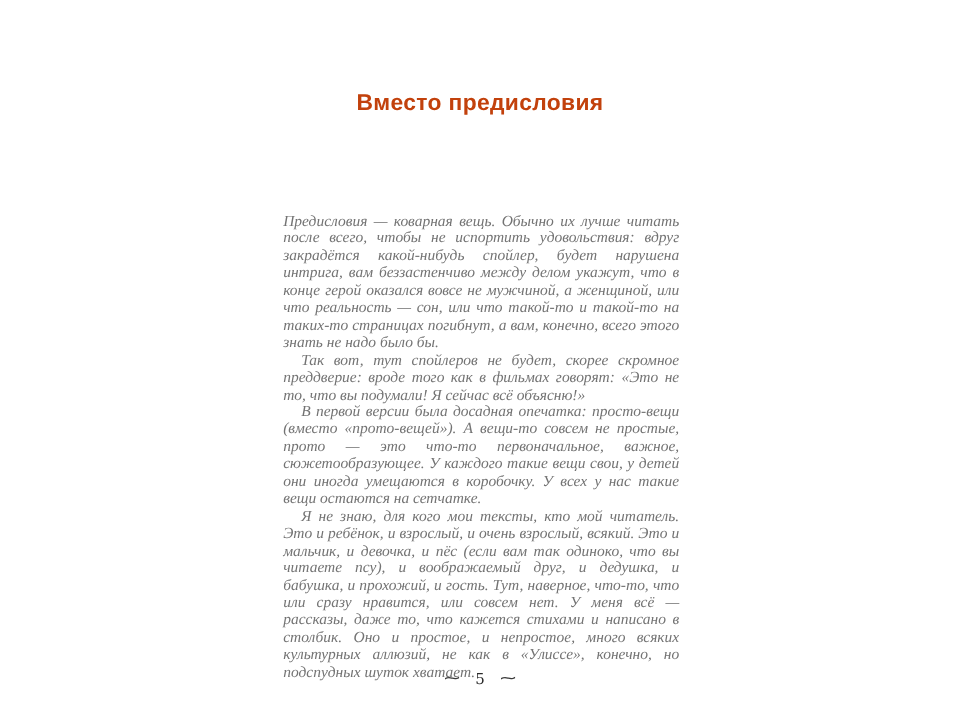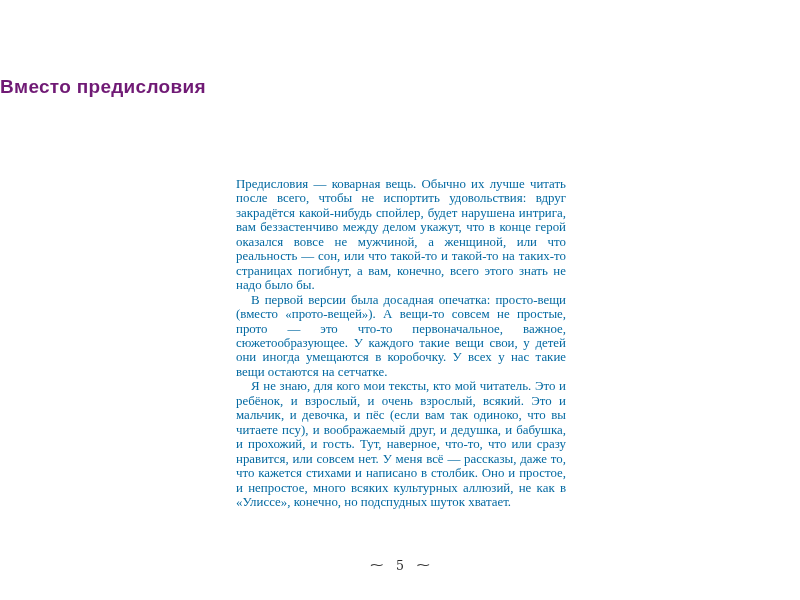--- a/index.html
+++ b/index.html
@@ -16,37 +16,38 @@
     height: 600px;
     background: #ffffff;
     box-sizing: border-box;
   }
   .chapter-title {
     position: absolute;
     top: 76px;
     left: 0;
     width: 800px;
     margin: 0;
-    text-align: left;
+    text-align: center;
     font-family: "Liberation Sans", "DejaVu Sans", sans-serif;
     font-weight: 700;
     font-size: 19px;
     letter-spacing: 0.3px;
-    color: #701a75;
+    color: #c2410c;
   }
   .text-block {
     position: absolute;
     top: 177px;
     left: 236px;
     width: 330px;
     font-family: "Liberation Serif", "DejaVu Serif", serif;
     font-size: 12.9px;
     line-height: 14.45px;
-    color: #0369a1;
+    color: #737373;
     text-align: justify;
+    font-style: italic;
   }
   .text-block p.para {
     margin: 0;
     text-indent: 15px;
   }
   .text-block p.para.first {
     text-indent: 0;
   }
   .page-footer {
     position: absolute;
@@ -73,20 +74,21 @@
   }
 </style>
 </head>
 <body>
 
 <div class="book-page">
   <h1 class="chapter-title">Вместо предисловия</h1>
 
   <div class="text-block" id="paragraphs">
       <p class="para first">Предисловия — коварная вещь. Обычно их лучше читать после всего, чтобы не испортить удовольствия: вдруг закрадётся какой-нибудь спойлер, будет нарушена интрига, вам беззастенчиво между делом укажут, что в конце герой оказался вовсе не мужчиной, а женщиной, или что реальность — сон, или что такой-то и такой-то на таких-то страницах погибнут, а вам, конечно, всего этого знать не надо было бы.</p>
+      <p class="para">Так вот, тут спойлеров не будет, скорее скромное преддверие: вроде того как в фильмах говорят: «Это не то, что вы подумали! Я сейчас всё объясню!»</p>
       <p class="para">В первой версии была досадная опечатка: просто-вещи (вместо «прото-вещей»). А вещи-то совсем не простые, прото — это что-то первоначальное, важное, сюжетообразующее. У каждого такие вещи свои, у детей они иногда умещаются в коробочку. У всех у нас такие вещи остаются на сетчатке.</p>
       <p class="para">Я не знаю, для кого мои тексты, кто мой читатель. Это и ребёнок, и взрослый, и очень взрослый, всякий. Это и мальчик, и девочка, и пёс (если вам так одиноко, что вы читаете псу), и воображаемый друг, и дедушка, и бабушка, и прохожий, и гость. Тут, наверное, что-то, что или сразу нравится, или совсем нет. У меня всё — рассказы, даже то, что кажется стихами и написано в столбик. Оно и простое, и непростое, много всяких культурных аллюзий, не как в «Улиссе», конечно, но подспудных шуток хватает.</p>
     </div>
 
   <div class="page-footer">
     <span class="ornament">⁓</span>
     <span class="page-number">5</span>
     <span class="ornament">⁓</span>
   </div>
 </div>

